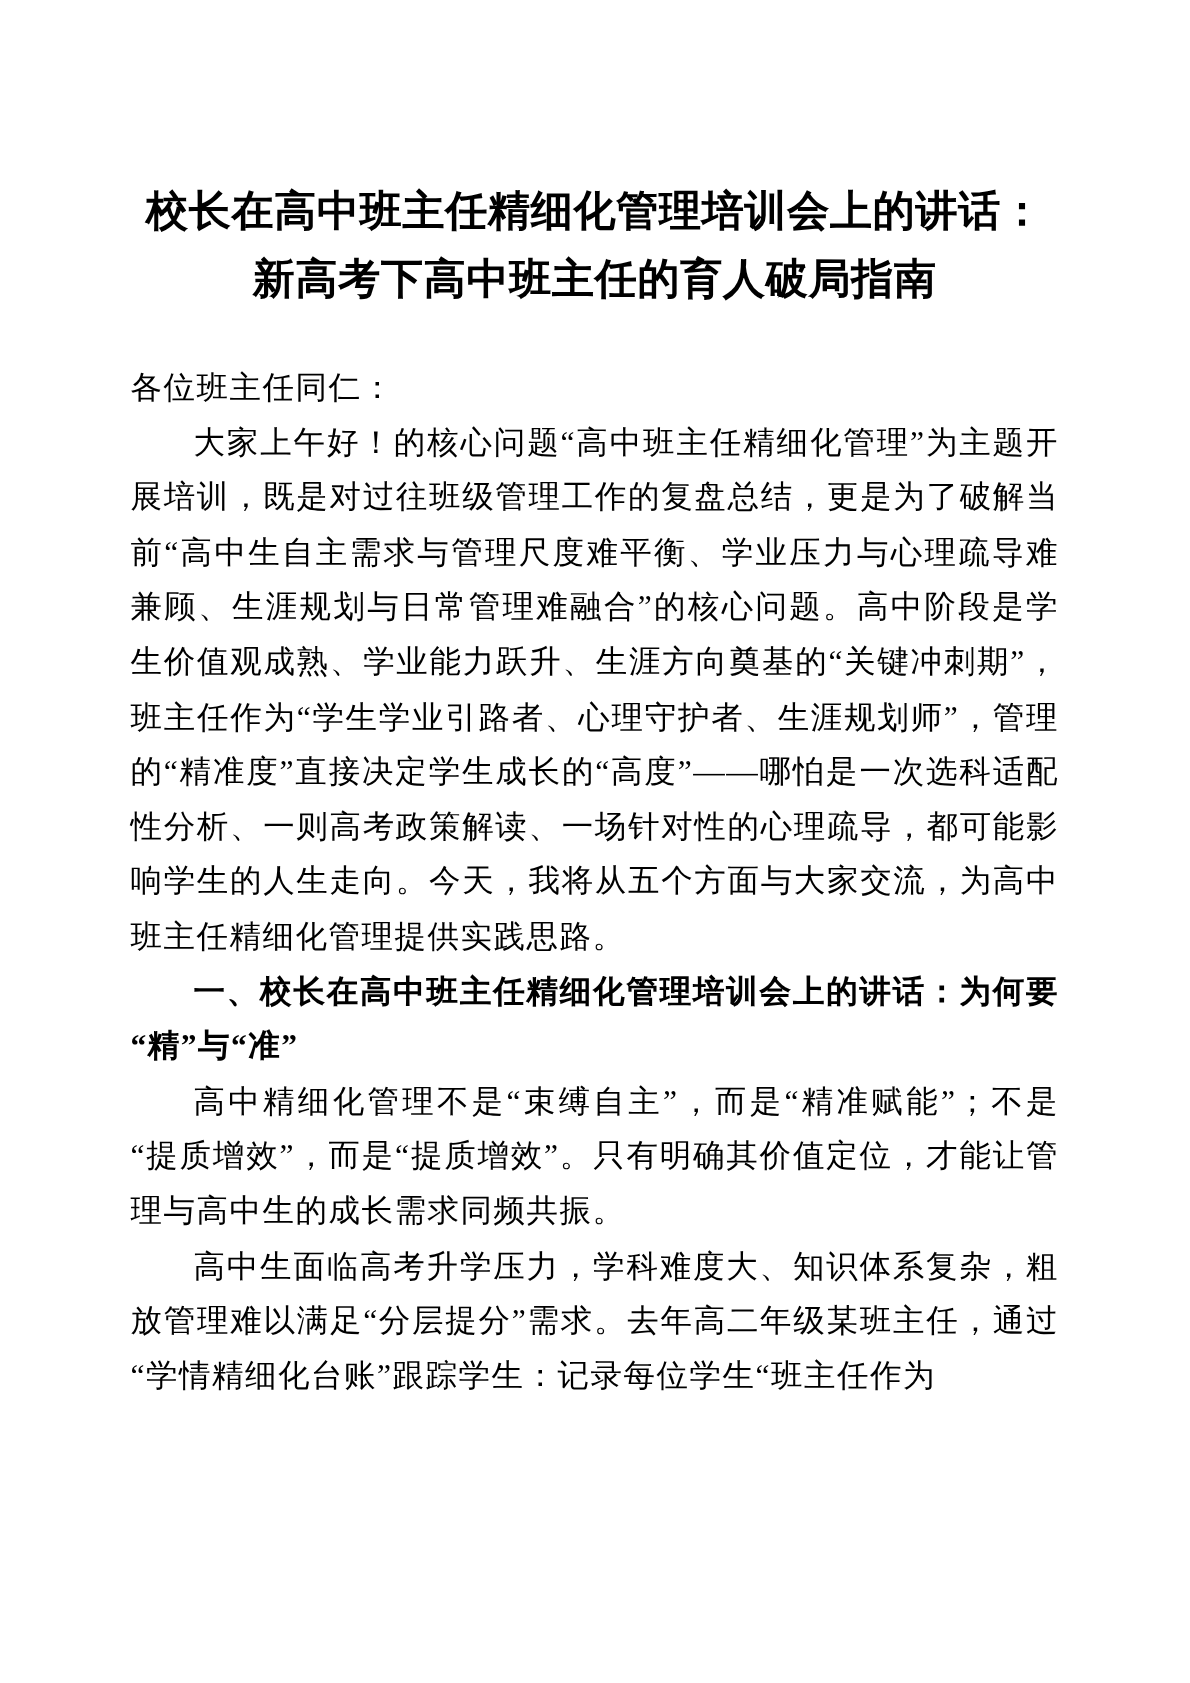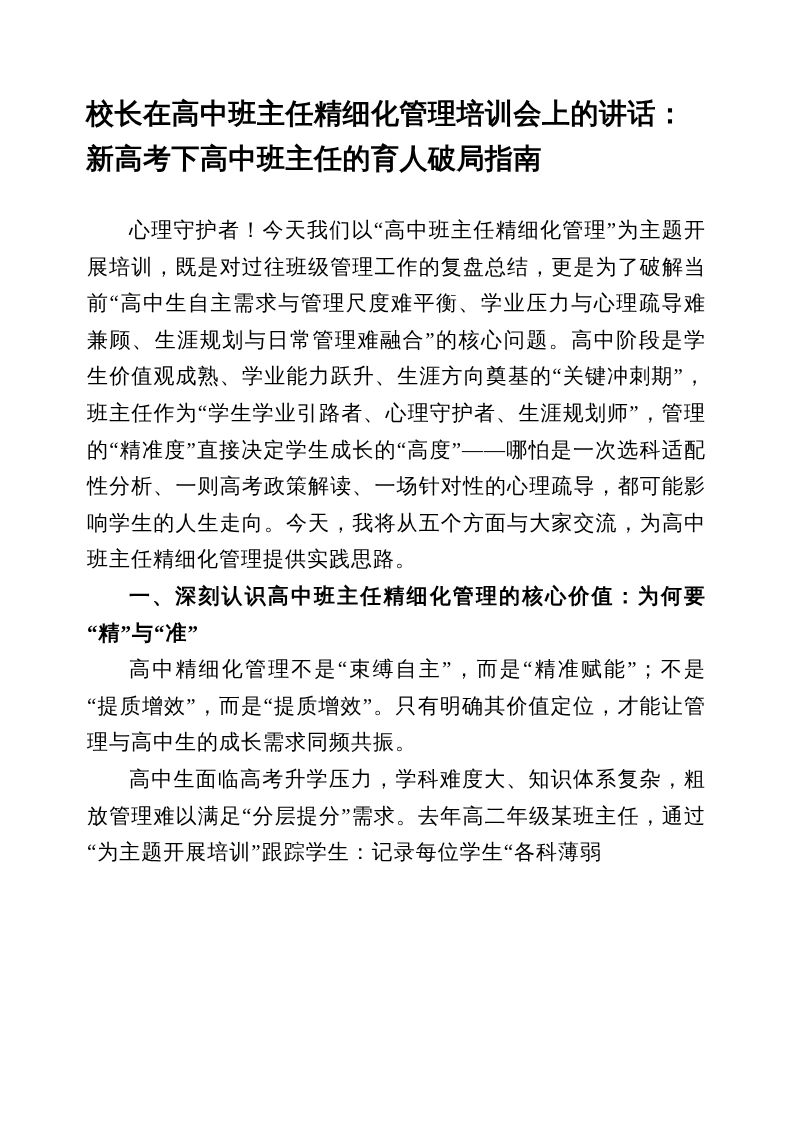--- a/index.html
+++ b/index.html
@@ -12,24 +12,25 @@
     width: 793px;
     height: 1122px;
     margin: 0 auto;
     background: #ffffff;
     color: #000000;
     overflow: hidden;
     font-family: "Liberation Serif", "DejaVu Serif", serif;
   }
   .doc-title {
     margin: 0 86px;
-    padding-top: 91px;
+    padding-top: 119px;
     font-size: 28px;
     line-height: 45px;
     font-weight: bold;
+    text-align: center;
     letter-spacing: 0.5px;
   }
   .doc-body {
     margin: 31px 87px 0 87px;
     font-size: 21px;
     line-height: 36.6px;
     text-align: justify;
     letter-spacing: 1px;
   }
   .doc-body p {
@@ -44,23 +45,24 @@
     font-weight: bold;
   }
 </style>
 </head>
 <body>
 
 <div class="page">
   <h1 class="doc-title">校长在高中班主任精细化管理培训会上的讲话：新高考下高中班主任的育人破局指南</h1>
 
   <div class="doc-body">
+    <p class="salutation">各位班主任同仁：</p>
 
-    <p>心理守护者！今天我们以“高中班主任精细化管理”为主题开展培训，既是对过往班级管理工作的复盘总结，更是为了破解当前“高中生自主需求与管理尺度难平衡、学业压力与心理疏导难兼顾、生涯规划与日常管理难融合”的核心问题。高中阶段是学生价值观成熟、学业能力跃升、生涯方向奠基的“关键冲刺期”，班主任作为“学生学业引路者、心理守护者、生涯规划师”，管理的“精准度”直接决定学生成长的“高度”——哪怕是一次选科适配性分析、一则高考政策解读、一场针对性的心理疏导，都可能影响学生的人生走向。今天，我将从五个方面与大家交流，为高中班主任精细化管理提供实践思路。</p>
+    <p>大家上午好！的核心问题“高中班主任精细化管理”为主题开展培训，既是对过往班级管理工作的复盘总结，更是为了破解当前“高中生自主需求与管理尺度难平衡、学业压力与心理疏导难兼顾、生涯规划与日常管理难融合”的核心问题。高中阶段是学生价值观成熟、学业能力跃升、生涯方向奠基的“关键冲刺期”，班主任作为“学生学业引路者、心理守护者、生涯规划师”，管理的“精准度”直接决定学生成长的“高度”——哪怕是一次选科适配性分析、一则高考政策解读、一场针对性的心理疏导，都可能影响学生的人生走向。今天，我将从五个方面与大家交流，为高中班主任精细化管理提供实践思路。</p>
 
-    <p class="heading">一、深刻认识高中班主任精细化管理的核心价值：为何要“精”与“准”</p>
+    <p class="heading">一、校长在高中班主任精细化管理培训会上的讲话：为何要“精”与“准”</p>
 
     <p>高中精细化管理不是“束缚自主”，而是“精准赋能”；不是“提质增效”，而是“提质增效”。只有明确其价值定位，才能让管理与高中生的成长需求同频共振。</p>
 
 
-    <p>高中生面临高考升学压力，学科难度大、知识体系复杂，粗放管理难以满足“分层提分”需求。去年高二年级某班主任，通过“为主题开展培训”跟踪学生：记录每位学生“各科薄弱</p>
+    <p>高中生面临高考升学压力，学科难度大、知识体系复杂，粗放管理难以满足“分层提分”需求。去年高二年级某班主任，通过“学情精细化台账”跟踪学生：记录每位学生“班主任作为</p>
   </div>
 </div>
 
 </body></html>

